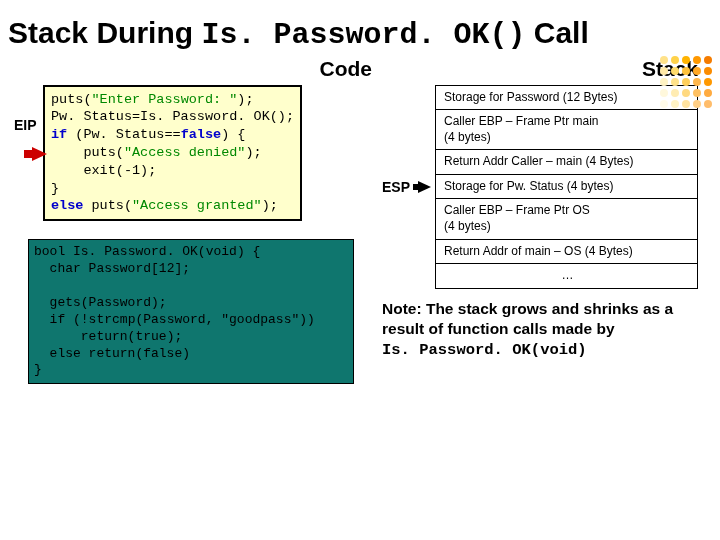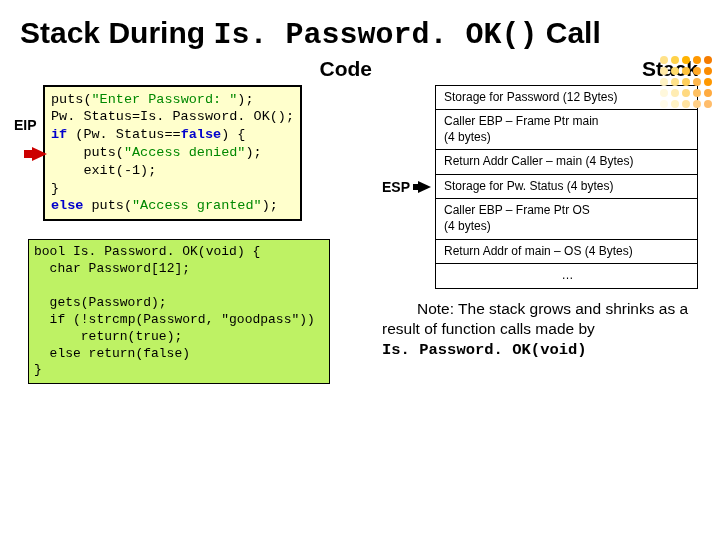--- a/index.html
+++ b/index.html
@@ -7,21 +7,21 @@
     width: 720px;
     height: 540px;
     background: #fff;
     font-family: Arial, Helvetica, sans-serif;
     position: relative;
     overflow: hidden;
   }
   .title {
     font-size: 30px;
     font-weight: bold;
-    padding: 14px 20px 2px 20px;
+    padding: 14px 20px 2px 8px;
     line-height: 1.25;
   }
   .title .mono { font-family: "Courier New", monospace; }
   .content {
     display: flex;
     padding: 0 14px 8px 14px;
     gap: 10px;
   }
   .left-col { width: 358px; }
   .right-col { width: 316px; }
@@ -42,27 +42,27 @@
     font-size: 13.5px;
     line-height: 1.32;
     white-space: pre;
     padding: 4px 6px;
   }
   .codebox .kw { color: #0000cc; font-weight: bold; }
   .codebox .str { color: #008800; }
   .codebox2-wrap { margin-top: 18px; margin-left: 14px; }
   .codebox2 {
     border: 1.5px solid #000;
-    background: #bef264;
+    background: #0f766e;
     font-family: "Courier New", monospace;
     font-size: 13px;
     line-height: 1.3;
     white-space: pre;
     padding: 4px 5px;
-    width: 302px;
+    width: 326px;
   }
   .esp-row { display: flex; align-items: center; }
   .esp-label-wrap {
     width: 32px;
     text-align: left;
     font-size: 14px;
     font-weight: bold;
   }
   .stack-table {
     flex: 1;
@@ -74,21 +74,21 @@
     padding: 4px 6px 4px 8px;
     line-height: 1.3;
   }
   .stack-cell:last-child { border-bottom: none; }
   .stack-cell.center { text-align: center; }
   .note {
     font-size: 15.5px;
     margin-top: 10px;
     line-height: 1.3;
   }
-  .note .bold { font-weight: normal; margin-left: 35px; }
+  .note .bold { font-weight: bold; }
   .note .mono { font-family: "Courier New", monospace; font-weight: bold; }
   
   .arrow-right {
     width: 0; height: 0;
     border-top: 7px solid transparent;
     border-bottom: 7px solid transparent;
     border-left: 15px solid #cc0000;
     position: relative;
   }
   .arrow-right::before {

